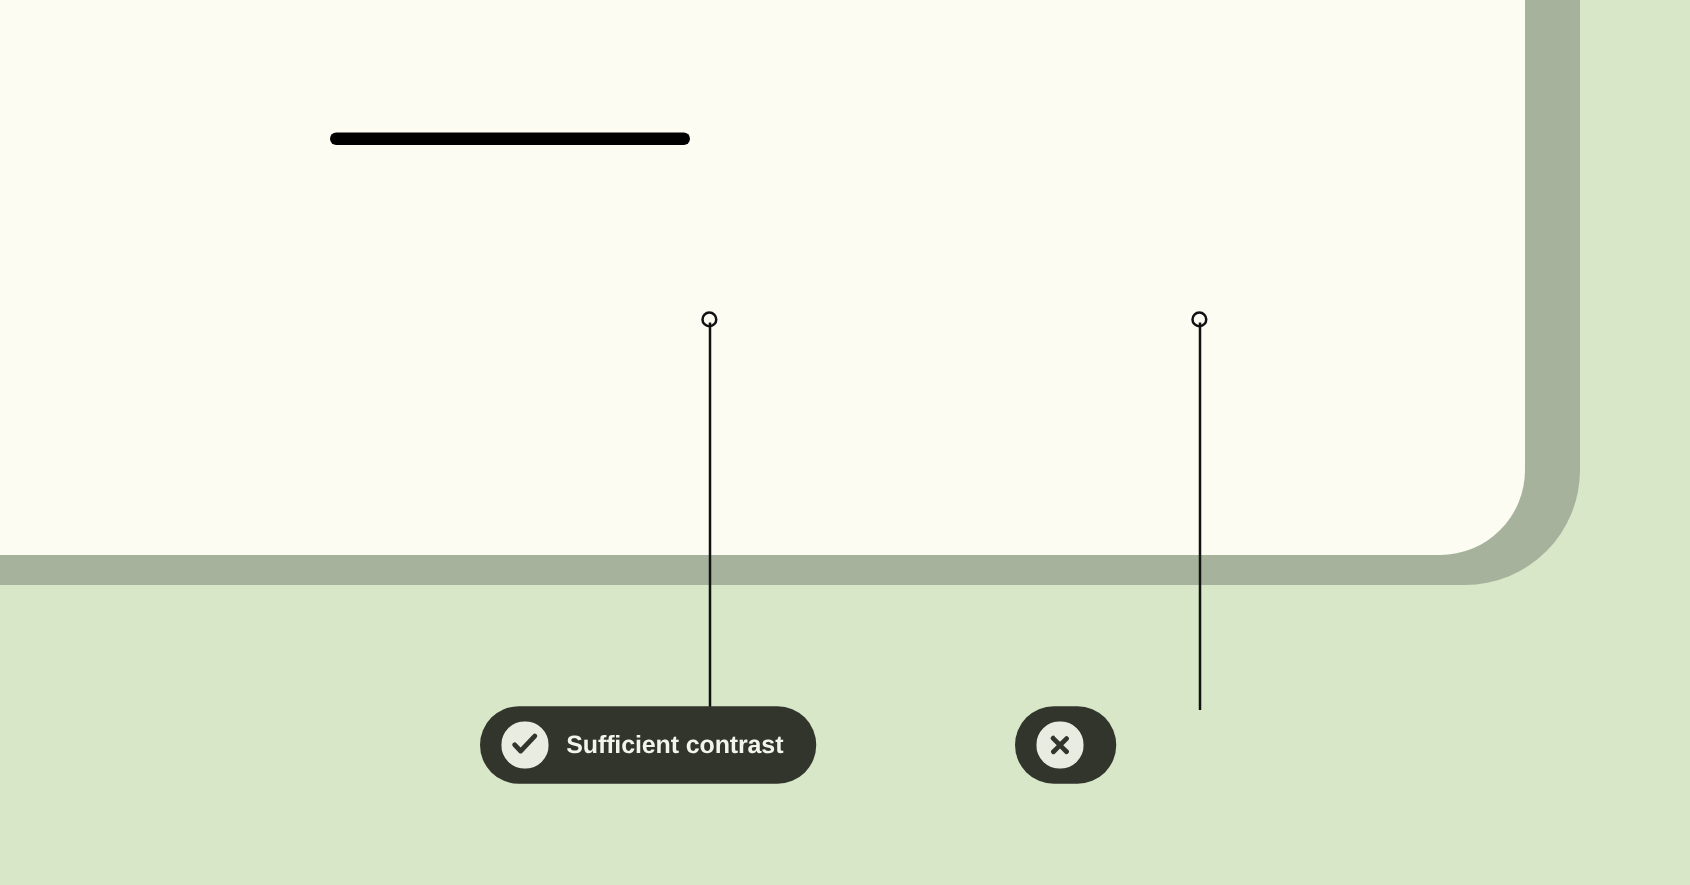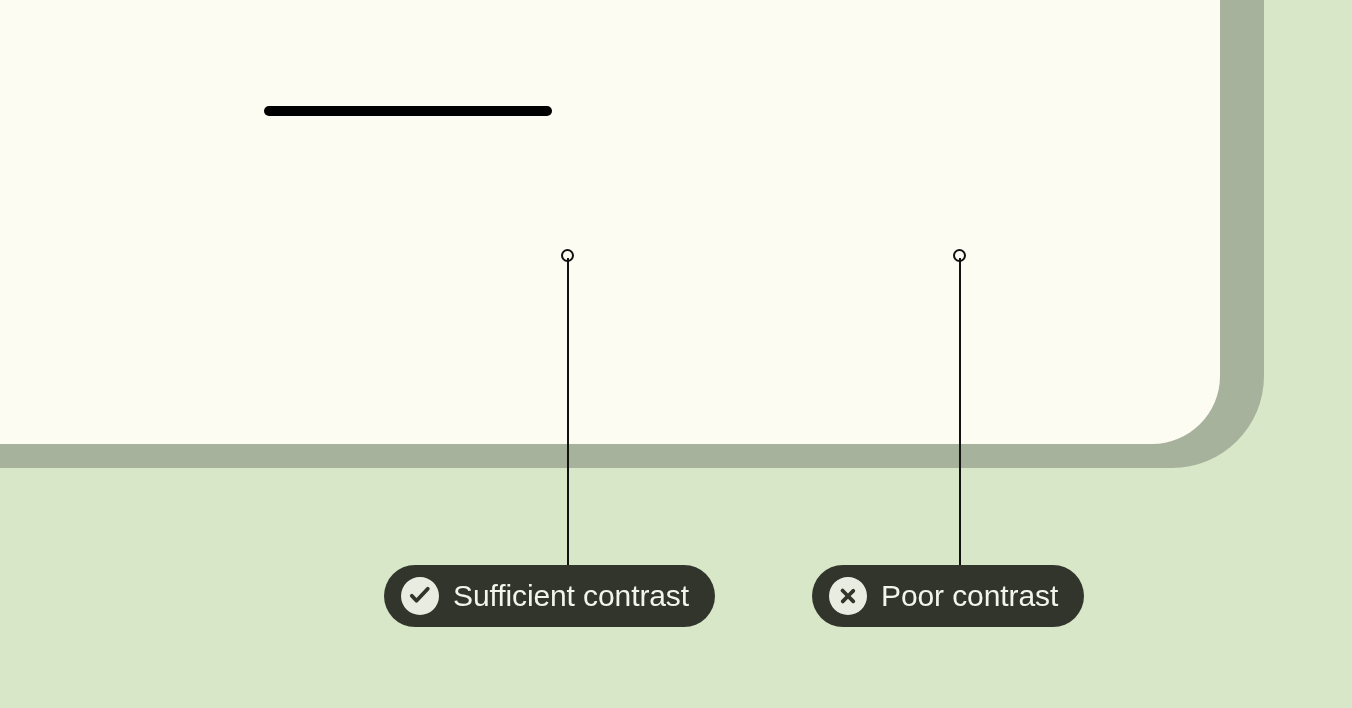--- a/index.html
+++ b/index.html
@@ -78,22 +78,22 @@
     gap: 14px;
     height: 62px;
     padding: 0 26px 0 17px;
     background: #32352C;
     border-radius: 999px;
   }
   #pill-sufficient { left: 384px; top: 565px; }
   #pill-poor       { left: 812px; top: 565px; }
 
   .annotation-label {
-    font-size: 30px;
-    font-weight: 400;
+    font-size: 20px;
+    font-weight: 700;
     color: #F2F4EE;
     letter-spacing: -0.1px;
     white-space: nowrap;
     text-align: right;
   }
 
   .annotation-icon {
     width: 38px;
     height: 38px;
     flex: 0 0 38px;
@@ -121,14 +121,13 @@
   <svg class="annotation-icon" viewBox="0 0 38 38">
     <path fill="#E9EDE1" fill-rule="evenodd" d="M19 0a19 19 0 1 0 0 38 19 19 0 0 0 0-38zm9.2 13.1-11.3 12a1.9 1.9 0 0 1-2.8 0l-4.7-5a1.9 1.9 0 0 1 2.8-2.6l3.3 3.5 9.9-10.5a1.9 1.9 0 0 1 2.8 2.6z"></path>
   </svg>
   <span class="annotation-label">Sufficient contrast</span>
 </div>
 
 <div class="annotation-pill" id="pill-poor">
   <svg class="annotation-icon" viewBox="0 0 38 38">
     <path fill="#E9EDE1" fill-rule="evenodd" d="M19 0a19 19 0 1 0 0 38 19 19 0 0 0 0-38zm6.6 23a1.9 1.9 0 0 1-2.7 2.7L19 21.7l-3.9 4a1.9 1.9 0 1 1-2.7-2.7l4-3.9-4-4a1.9 1.9 0 1 1 2.7-2.6l3.9 3.9 3.9-3.9a1.9 1.9 0 0 1 2.7 2.7l-4 3.9 4 3.9z"></path>
   </svg>
-  <span class="annotation-label">Poor contrast</span>
 </div>
 
 </body></html>

